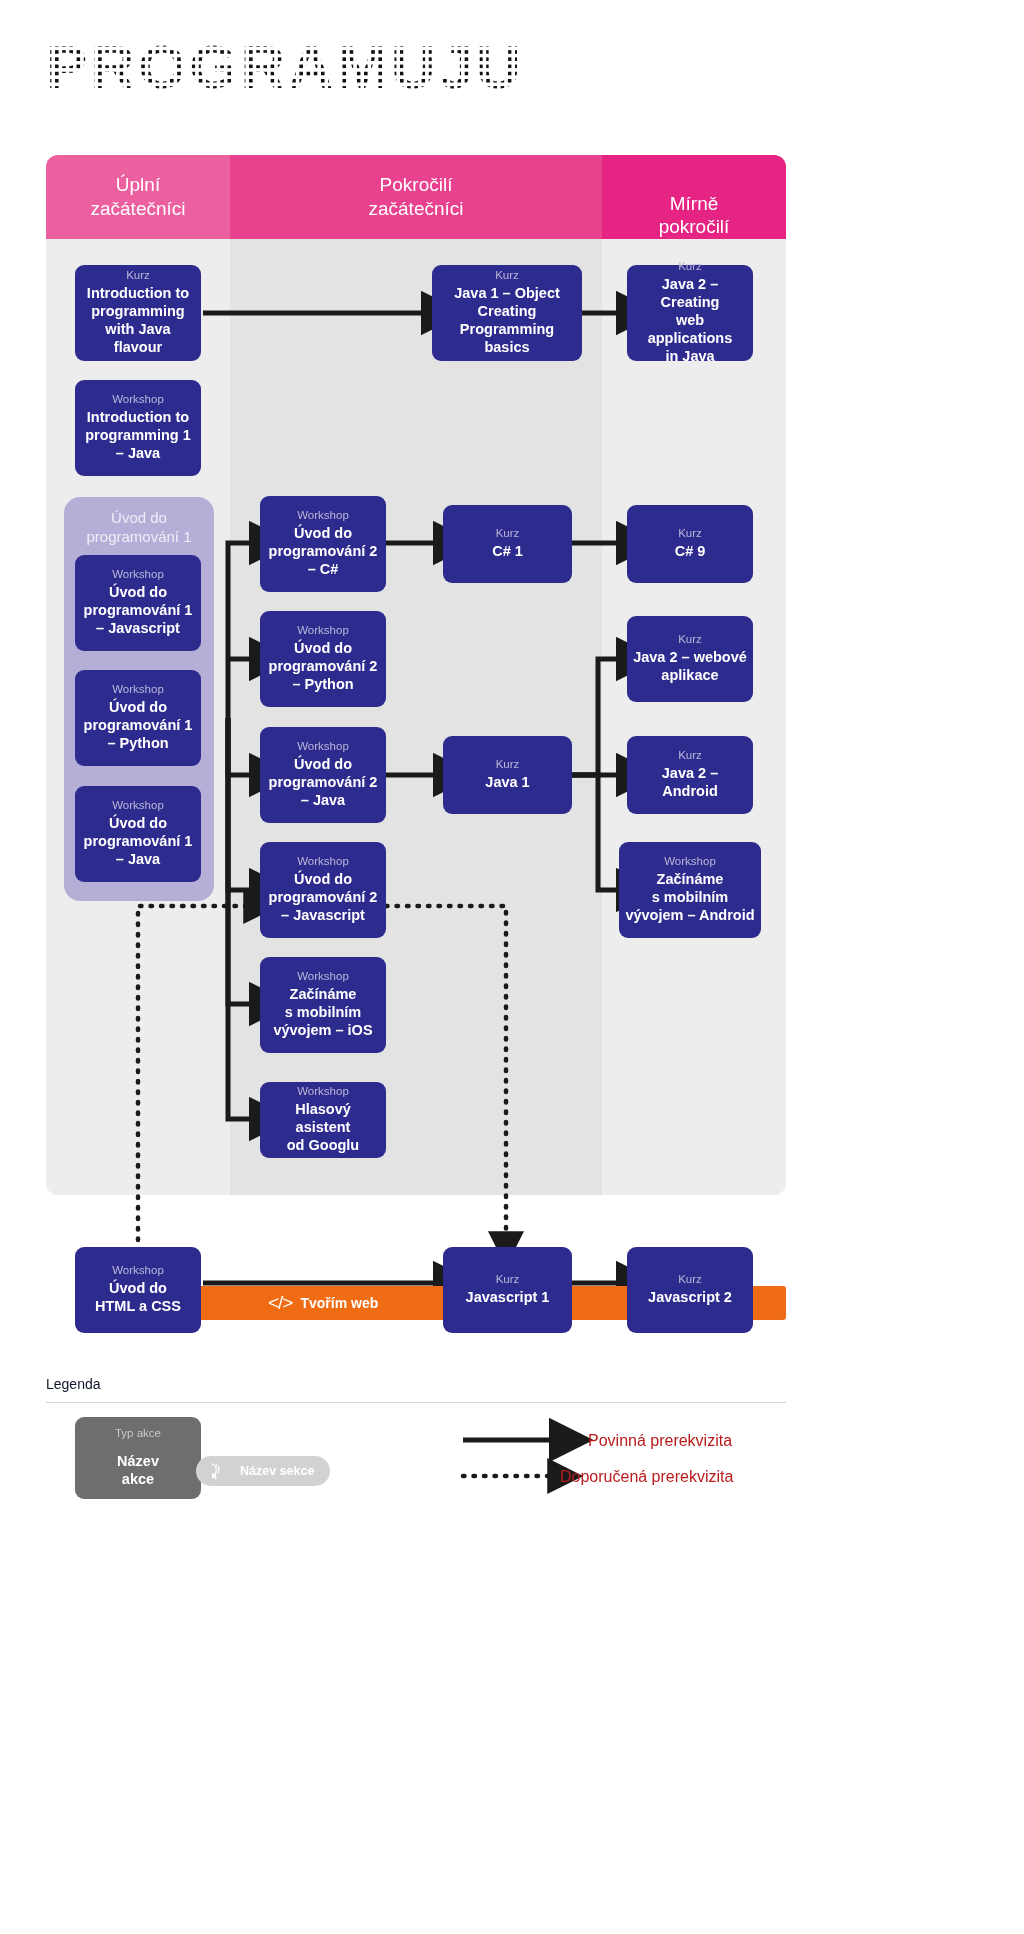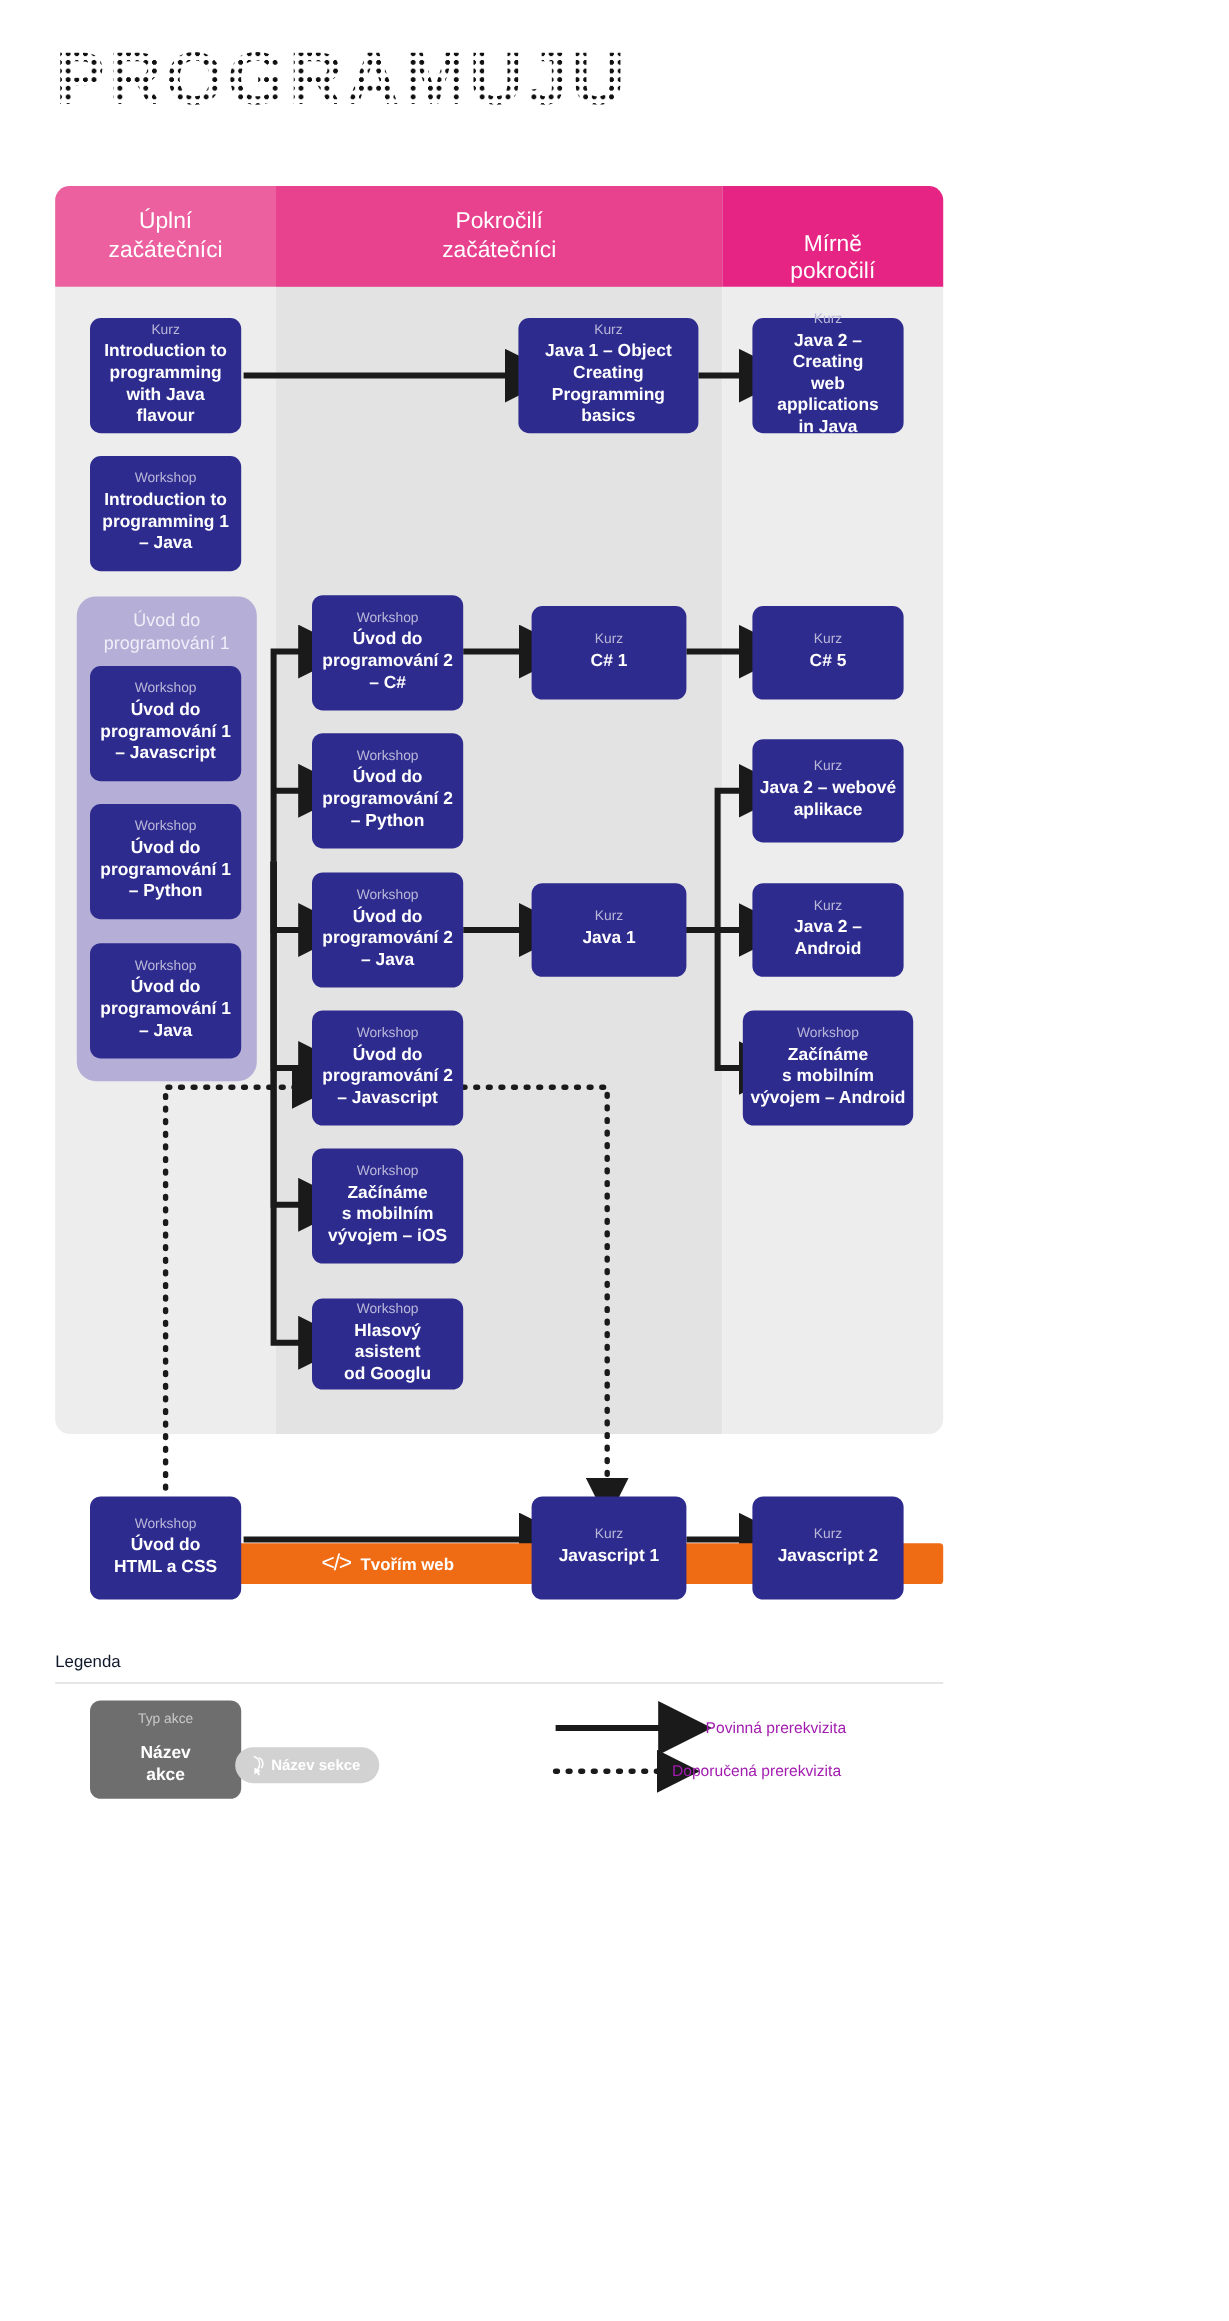--- a/index.html
+++ b/index.html
@@ -61,23 +61,23 @@
 
   
   .legend-title { position: absolute; left: 46px; top: 1376px; font-size: 14px; color: #0f172a; }
   .legend-rule { position: absolute; left: 46px; top: 1402px; width: 740px; height: 1px; background: #d6d6d6; }
   .legend-box { position: absolute; left: 75px; top: 1417px; width: 126px; height: 82px;
                 background: #6e6e6e; border-radius: 9px; display: flex; flex-direction: column;
                 align-items: center; justify-content: center; color: #fff; text-align: center; }
   .legend-box .kind { font-size: 11.5px; color: #c9c9c9; margin-bottom: 14px; }
   .legend-box .title { font-size: 14.5px; font-weight: 700; line-height: 1.24; }
   .legend-pill { position: absolute; left: 196px; top: 1456px; height: 30px; padding: 0 16px 0 10px;
-                 background: #d2d2d2; border-radius: 15px; display: flex; align-items: center; gap: 0;
+                 background: #d2d2d2; border-radius: 15px; display: flex; align-items: center; gap: 14px;
                  color: #fff; font-size: 12.5px; font-weight: 700; }
-  .legend-lbl { position: absolute; font-size: 13px; color: #a21caf; text-align: right; }
+  .legend-lbl { position: absolute; font-size: 16px; color: #b91c1c; text-align: right; }
 </style>
 </head>
 <body>
 
 <div id="root">
 
   <div class="logo">PROGRAMUJU</div>
 
   <div class="board">
     <div class="colbg c1"></div>
@@ -282,21 +282,21 @@
     <div class="kind">Kurz</div>
     <div class="title">
       <div>Java 2 – Creating</div>
         <div>web applications</div>
         <div>in Java</div>
     </div>
   </div>
   <div class="node" style="left:627px; top:505px; width:126px; height:78px;">
     <div class="kind">Kurz</div>
     <div class="title">
-      <div>C# 5</div>
+      <div>C# 9</div>
     </div>
   </div>
   <div class="node" style="left:627px; top:616px; width:126px; height:86px;">
     <div class="kind">Kurz</div>
     <div class="title">
       <div>Java 2 – webové</div>
         <div>aplikace</div>
     </div>
   </div>
   <div class="node" style="left:627px; top:736px; width:126px; height:78px;">

